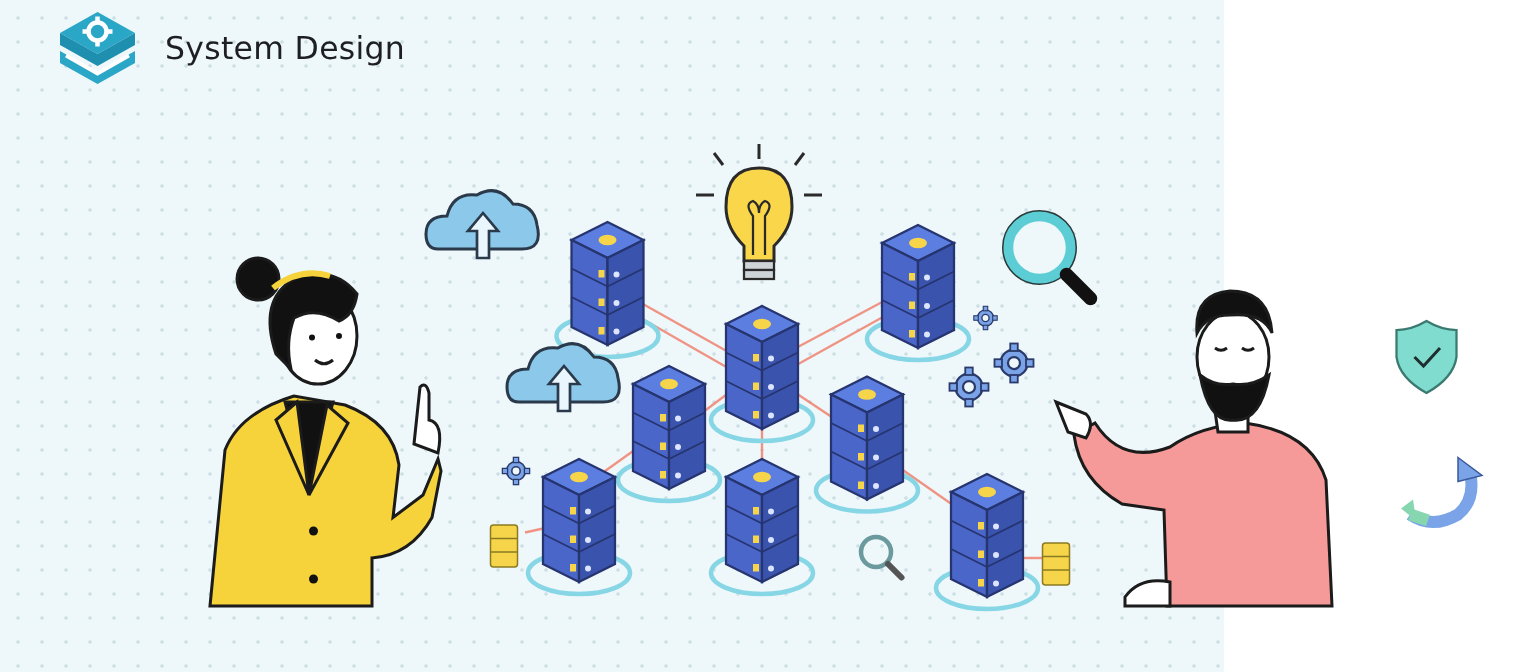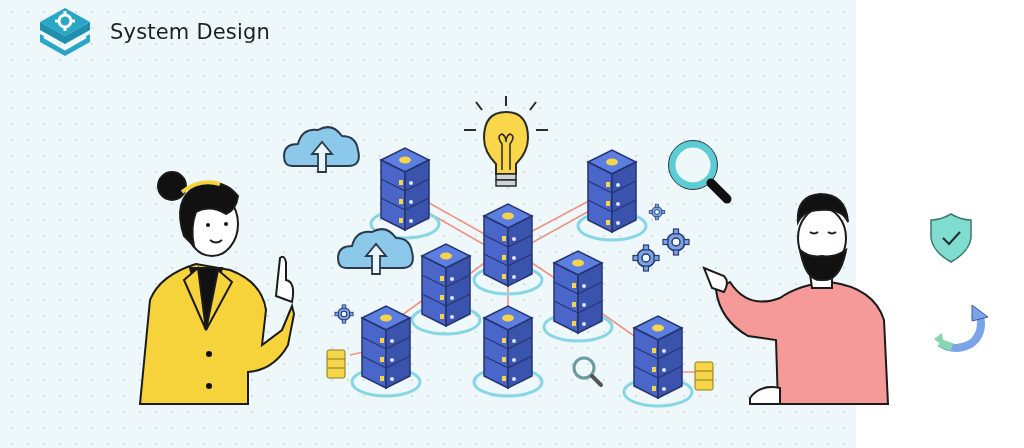--- a/index.html
+++ b/index.html
@@ -1,20 +1,20 @@
 <!DOCTYPE html>
 <html><head>
 <meta charset="utf-8">
 <style>
   html,body{margin:0;padding:0;}
   body{width:1024px;height:448px;overflow:hidden;font-family:"DejaVu Sans",sans-serif;}
   .canvas{position:relative;width:816px;height:448px;
     background-color:#eef7fa;
     background-image:radial-gradient(circle,#cfe0e6 1px,transparent 1.3px);
-    background-size:16px 16px;background-position:4px 4px;padding-left:40px;}
+    background-size:16px 16px;background-position:4px 4px;}
   .logo{position:absolute;left:36px;top:4px;display:flex;align-items:center;gap:16px;}
   .logo-title{font-family:"DejaVu Sans",sans-serif;font-size:21px;color:#1d1f24;letter-spacing:0.2px;}
   svg.scene{position:absolute;left:0;top:0;}
 </style>
 </head>
 <body>
 
 <div class="canvas">
 
   <div class="logo">

